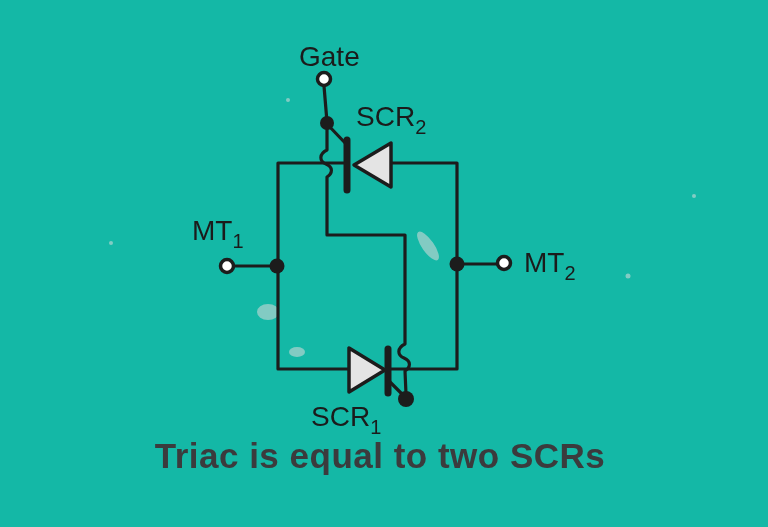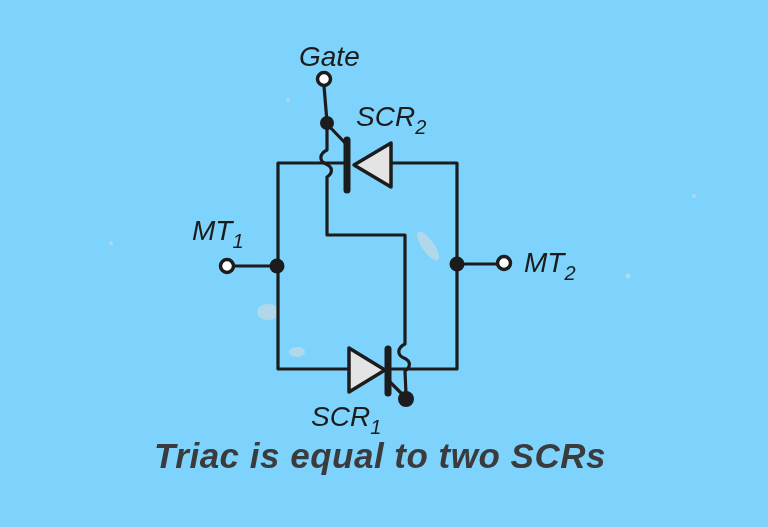--- a/index.html
+++ b/index.html
@@ -1,22 +1,21 @@
 <!DOCTYPE html>
 <html><head>
 <meta charset="utf-8">
 <style>
   html,body{margin:0;padding:0;}
   .stage{
     position:relative;
     width:768px;height:527px;
-    background:#7dd3fc;
+    background:#14b8a6;
     overflow:hidden;
     font-family:"Liberation Sans", sans-serif;
-    font-style:italic;
   }
   .circuit-svg{position:absolute;left:0;top:0;}
   .diagram-label{font-family:"Liberation Sans", sans-serif;font-size:28px;}
   .diagram-sub{font-size:20px;}
   .caption{
     position:absolute;left:0;top:434px;width:760px;
     text-align:center;
     font-family:"Liberation Sans", sans-serif;
     font-weight:bold;
     font-size:35px;

